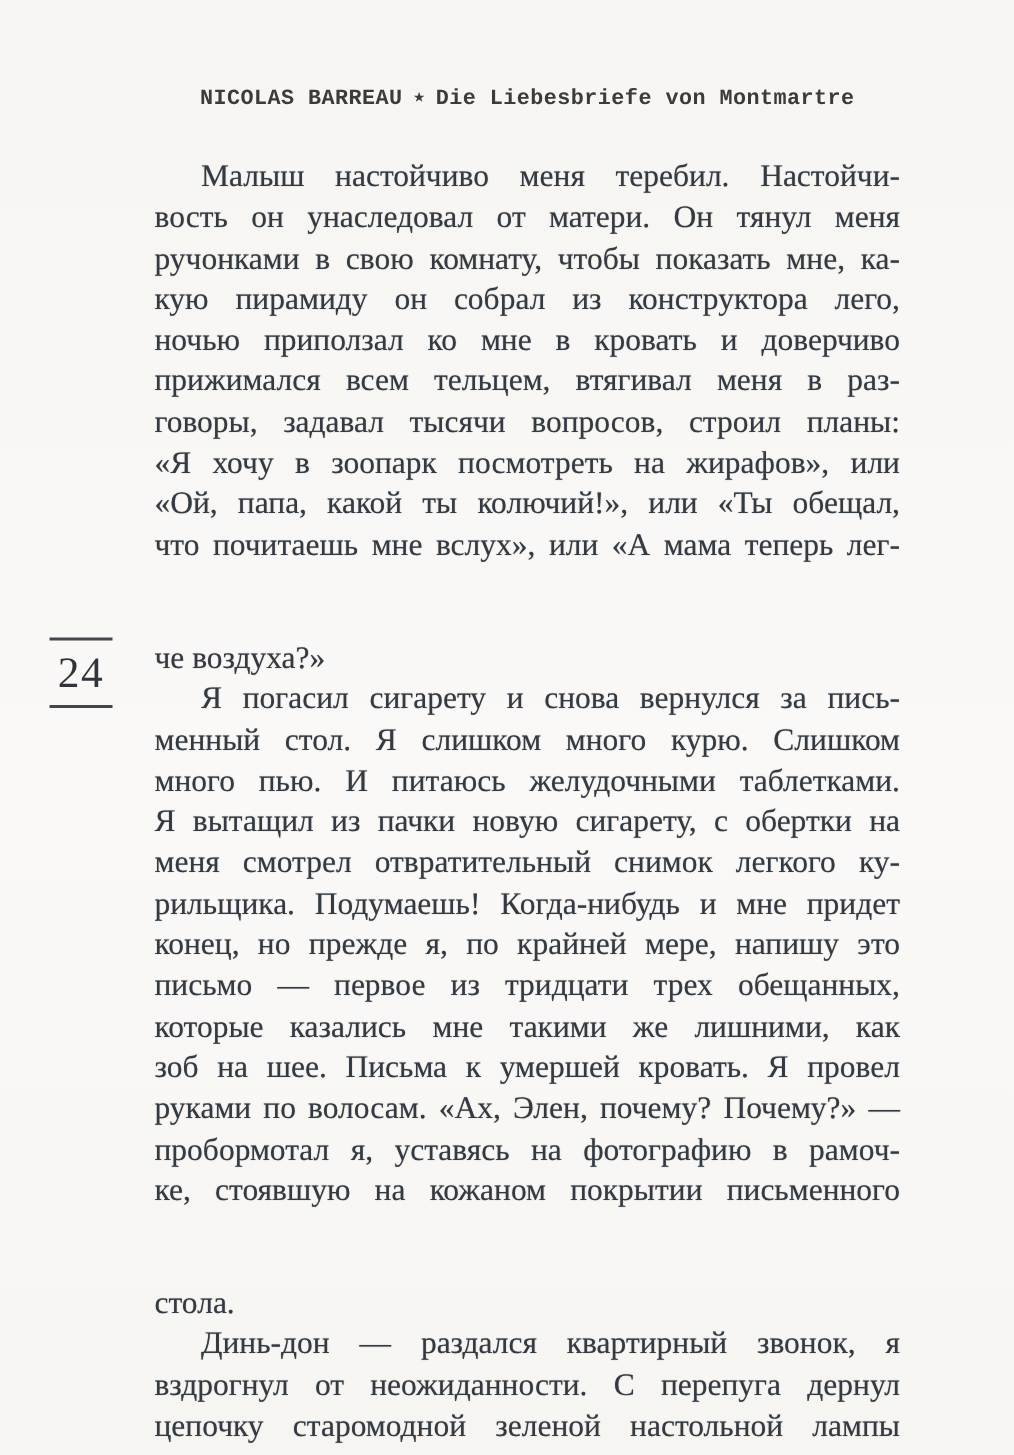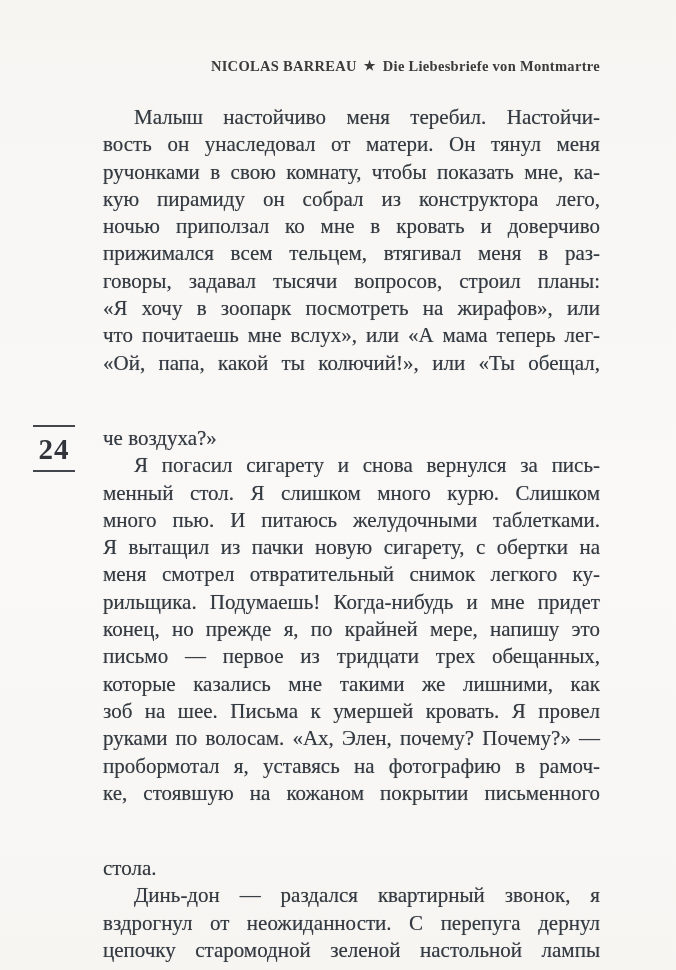--- a/index.html
+++ b/index.html
@@ -9,26 +9,27 @@
     height: 970px;
     background: linear-gradient(180deg, #f6f5f2 0%, #faf9f7 55%, #f6f5f2 100%);
     font-family: "Liberation Serif", serif;
     overflow: hidden;
   }
   .running-head {
     position: absolute;
     left: 103px;
     top: 58px;
     width: 497px;
-    text-align: right;
+    text-align: center;
     font-size: 14.5px;
     font-weight: 700;
     letter-spacing: 0.3px;
     color: #3b3c39;
     white-space: nowrap;
+    font-family: Liberation Mono, monospace;
   }
   .running-head .star {
     display: inline-block;
     margin: 0 7px;
     font-size: 13px;
     position: relative;
     top: -1px;
     color: #3b3c39;
   }
   .page-marker {
@@ -39,21 +40,21 @@
     text-align: center;
     color: #31353b;
   }
   .page-marker .rule {
     width: 42px;
     margin: 0 auto;
     border-top: 2px solid #43464a;
   }
   .page-marker .num {
     font-size: 29px;
-    font-weight: 700;
+    font-weight: 400;
     line-height: 1;
     padding: 8px 0 6px 0;
     letter-spacing: 1px;
   }
   .body-text {
     position: absolute;
     left: 103px;
     top: 104px;
     width: 497px;
     font-size: 21px;
@@ -93,22 +94,22 @@
 
   <div class="body-text" id="body-text">
       <div class="line indent">Малыш настойчиво меня теребил. Настойчи-</div>
       <div class="line">вость он унаследовал от матери. Он тянул меня</div>
       <div class="line">ручонками в свою комнату, чтобы показать мне, ка-</div>
       <div class="line">кую пирамиду он собрал из конструктора лего,</div>
       <div class="line">ночью приползал ко мне в кровать и доверчиво</div>
       <div class="line">прижимался всем тельцем, втягивал меня в раз-</div>
       <div class="line">говоры, задавал тысячи вопросов, строил планы:</div>
       <div class="line">«Я хочу в зоопарк посмотреть на жирафов», или</div>
+      <div class="line">«Ой, папа, какой ты колючий!», или «Ты обещал,</div>
       <div class="line">что почитаешь мне вслух», или «А мама теперь лег-</div>
-      <div class="line">«Ой, папа, какой ты колючий!», или «Ты обещал,</div>
       <div class="line last">че воздуха?»</div>
       <div class="line indent">Я погасил сигарету и снова вернулся за пись-</div>
       <div class="line">менный стол. Я слишком много курю. Слишком</div>
       <div class="line">много пью. И питаюсь желудочными таблетками.</div>
       <div class="line">Я вытащил из пачки новую сигарету, с обертки на</div>
       <div class="line">меня смотрел отвратительный снимок легкого ку-</div>
       <div class="line">рильщика. Подумаешь! Когда-нибудь и мне придет</div>
       <div class="line">конец, но прежде я, по крайней мере, напишу это</div>
       <div class="line">письмо — первое из тридцати трех обещанных,</div>
       <div class="line">которые казались мне такими же лишними, как</div>

